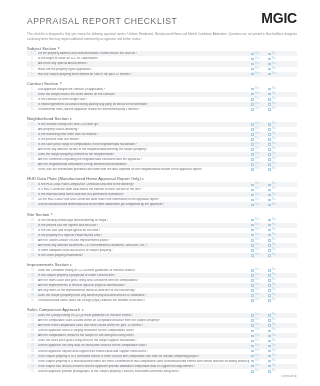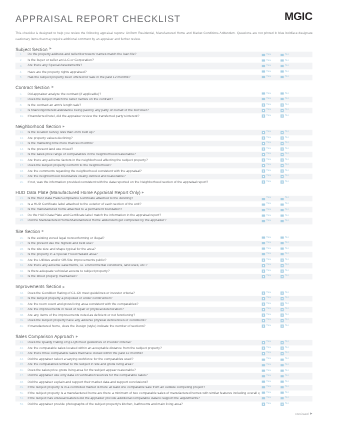--- a/index.html
+++ b/index.html
@@ -7,36 +7,37 @@
     width: 298px; height: 386px;
     background: #ffffff;
     font-family: "Liberation Sans", sans-serif;
     overflow: hidden;
   }
   #page {
     position: relative;
     width: 298px; height: 386px;
     background: #fff;
     padding: 0 14px;
+    margin-left: 13px;
   }
 
   
   .header {
     display: flex; align-items: flex-end; justify-content: space-between;
     padding-top: 11px;
   }
   .doc-title {
     font-size: 8.6px;
     letter-spacing: 0.55px;
     color: #6d6e71;
     font-weight: 400;
     white-space: nowrap;
   }
   .logo {
-    font-size: 10px;
+    font-size: 14px;
     font-weight: 700;
     color: #231f20;
     letter-spacing: -0.2px;
     line-height: 1;
     padding-bottom: 1px;
     text-align: center;
   }
   .intro {
     margin-top: 6px;
     font-size: 2.9px;

